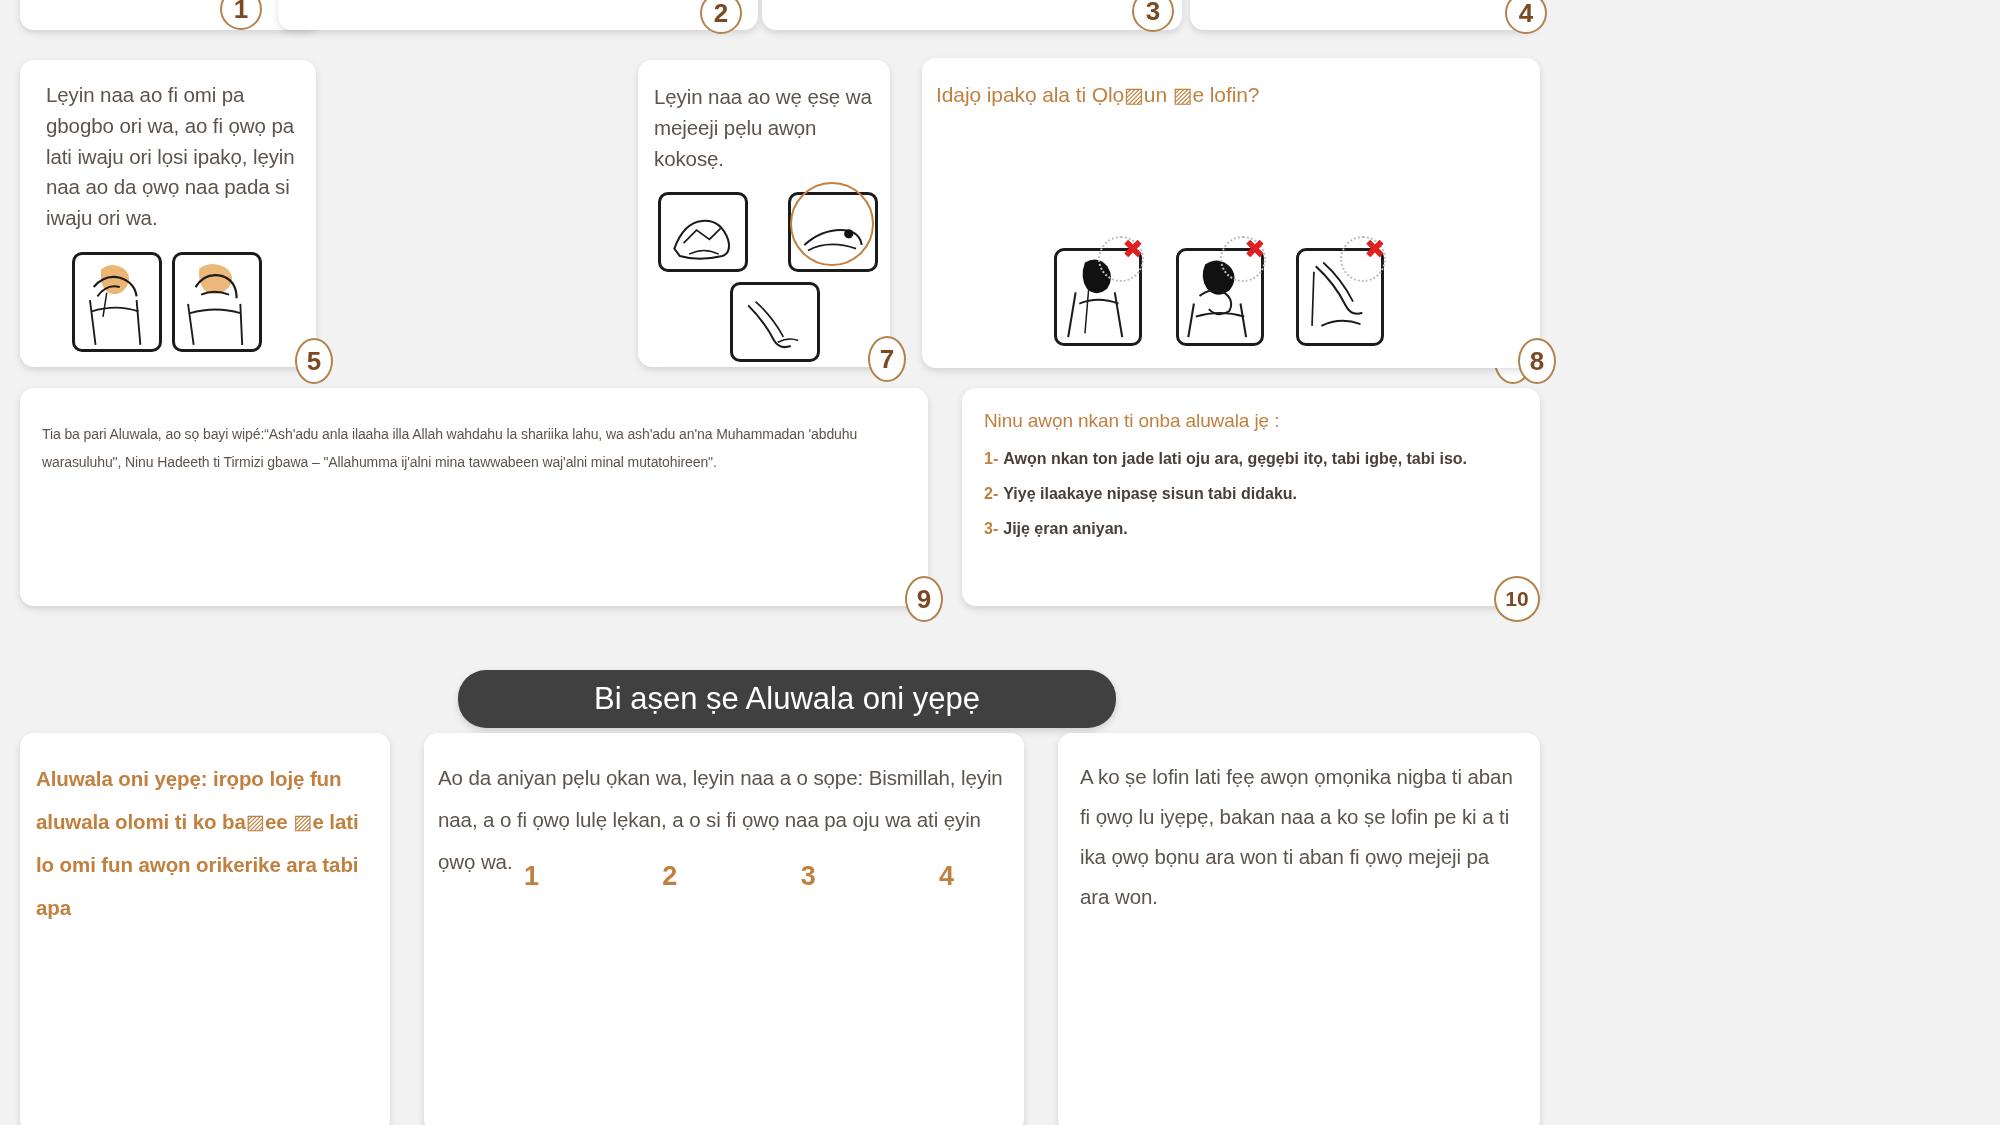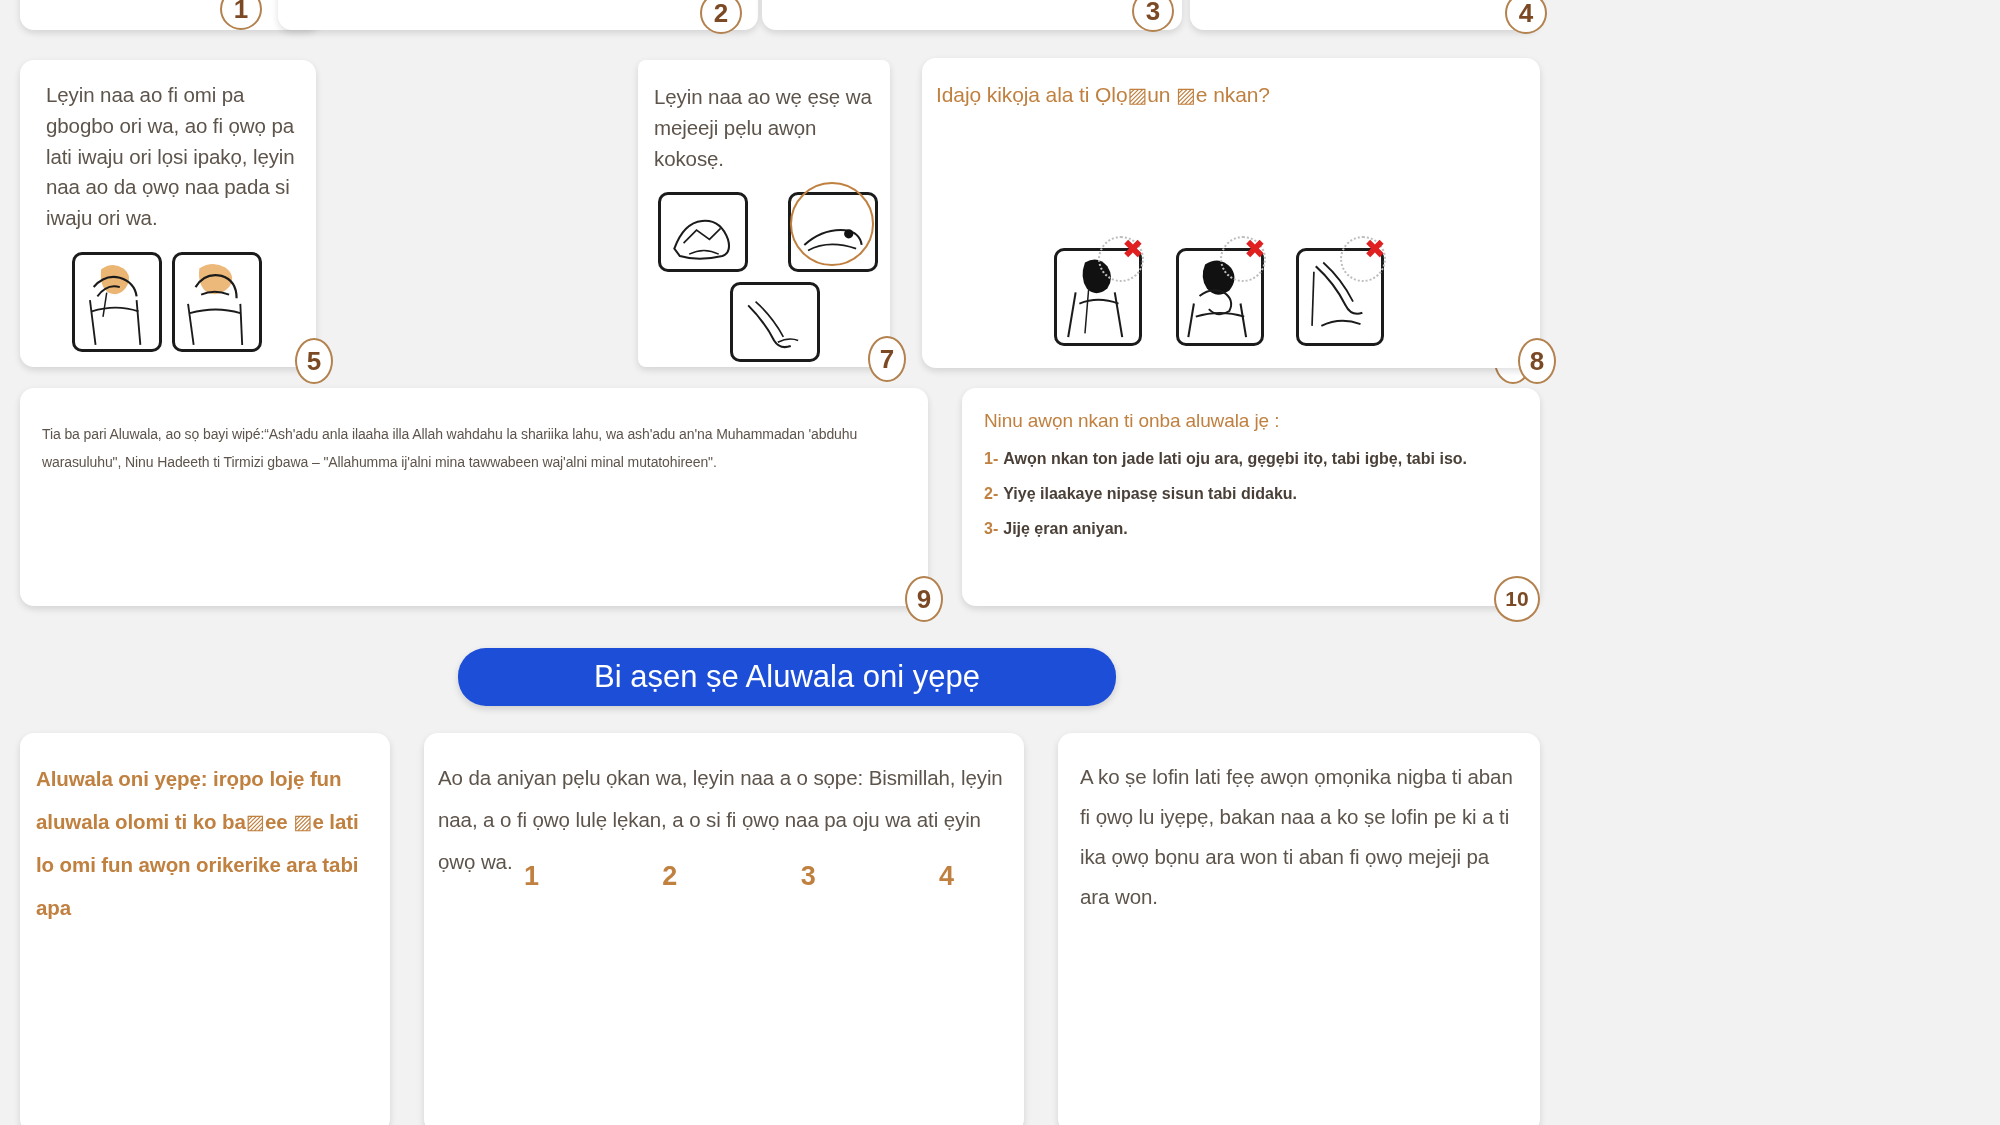--- a/index.html
+++ b/index.html
@@ -71,27 +71,28 @@
   .circ-hi{
     position:absolute;
     border:2.5px solid #c08040;
     border-radius:50%;
     box-sizing:border-box;
   }
 
   
   .banner{
     position:absolute;
-    background:#1d4ed8;
+    background:#404040;
     border-radius:28px;
     color:#ffffff;
     display:flex;align-items:center;justify-content:center;
     font-size:31px;
     box-shadow:0 3px 7px rgba(0,0,0,0.15);
     box-sizing:border-box;
+    margin-top:22px;
   }
 
   
   .lrow{display:flex;margin-bottom:17px;}
   .lnum{color:#c08040;font-weight:bold;font-size:16px;margin-right:5px;flex:0 0 auto;}
   .ltxt{color:#4a4038;font-weight:bold;font-size:16px;}
   .num-strip{
     position:absolute;display:flex;
     color:#c08040;font-size:27px;font-weight:bold;
   }
@@ -154,21 +155,21 @@
         <path d="M70 52 L72 96" fill="none" stroke="#1b1b1b" stroke-width="2"></path>
         <path d="M16 62 Q44 54 70 62" fill="none" stroke="#1b1b1b" stroke-width="2"></path>
       </svg>
     </div>
     <div class="badge" style="left:275px;top:278px;">
         <span>5</span>
       </div>
   </div>
 
 
-  <div class="card" style="left:638px;top:60px;width:252px;height:307px;border-radius:8px;">
+  <div class="card" style="left:638px;top:60px;width:252px;height:307px;">
     <div class="card-txt" style="position:absolute;left:16px;top:22px;width:218px;font-size:20.5px;line-height:1.5;">Lẹyin naa ao wẹ ẹsẹ wa mejeeji pẹlu awọn kokosẹ.</div>
     <div class="tile" style="left:20px;top:132px;width:90px;height:80px;">
       <svg viewBox="0 0 90 80">
         <path d="M14 58 Q24 30 44 28 Q64 26 72 48 Q76 62 66 66 Q40 72 20 66Z" fill="none" stroke="#1b1b1b" stroke-width="2.2"></path>
         <path d="M24 52 L38 38 L52 48 L64 36" fill="none" stroke="#1b1b1b" stroke-width="1.8"></path>
         <path d="M30 64 Q46 56 62 64" fill="none" stroke="#1b1b1b" stroke-width="1.6"></path>
       </svg>
     </div>
     <div class="tile" style="left:150px;top:132px;width:90px;height:80px;">
       <svg viewBox="0 0 90 80">
@@ -185,21 +186,21 @@
         <path d="M48 62 Q60 56 70 60" fill="none" stroke="#1b1b1b" stroke-width="1.8"></path>
       </svg>
     </div>
     <div class="badge" style="left:856px;top:278px;position:absolute;"></div>
     <div class="badge" style="left:230px;top:276px;">
         <span>7</span>
       </div>
   </div>
 
   <div class="card" style="left:922px;top:58px;width:618px;height:310px;">
-    <div class="card-txt accent" style="position:absolute;left:14px;top:22px;width:580px;font-size:21px;">Idajọ kikọja ala ti Ọlọ▨un ▨e nkan?</div>
+    <div class="card-txt accent" style="position:absolute;left:14px;top:22px;width:580px;font-size:21px;">Idajọ ipakọ ala ti Ọlọ▨un ▨e lofin?</div>
 
     <div class="tile" style="left:132px;top:190px;width:88px;height:98px;">
       <svg viewBox="0 0 88 98">
         <path d="M30 12 Q44 4 54 16 Q62 28 54 40 Q42 50 32 40 Q24 28 30 12Z" fill="#111"></path>
         <path d="M20 44 L12 92" fill="none" stroke="#1b1b1b" stroke-width="2.2"></path>
         <path d="M62 44 L70 92" fill="none" stroke="#1b1b1b" stroke-width="2.2"></path>
         <path d="M24 56 Q44 48 66 56" fill="none" stroke="#1b1b1b" stroke-width="2"></path>
         <path d="M34 40 L30 88" fill="none" stroke="#1b1b1b" stroke-width="1.6"></path>
       </svg>
     </div>

